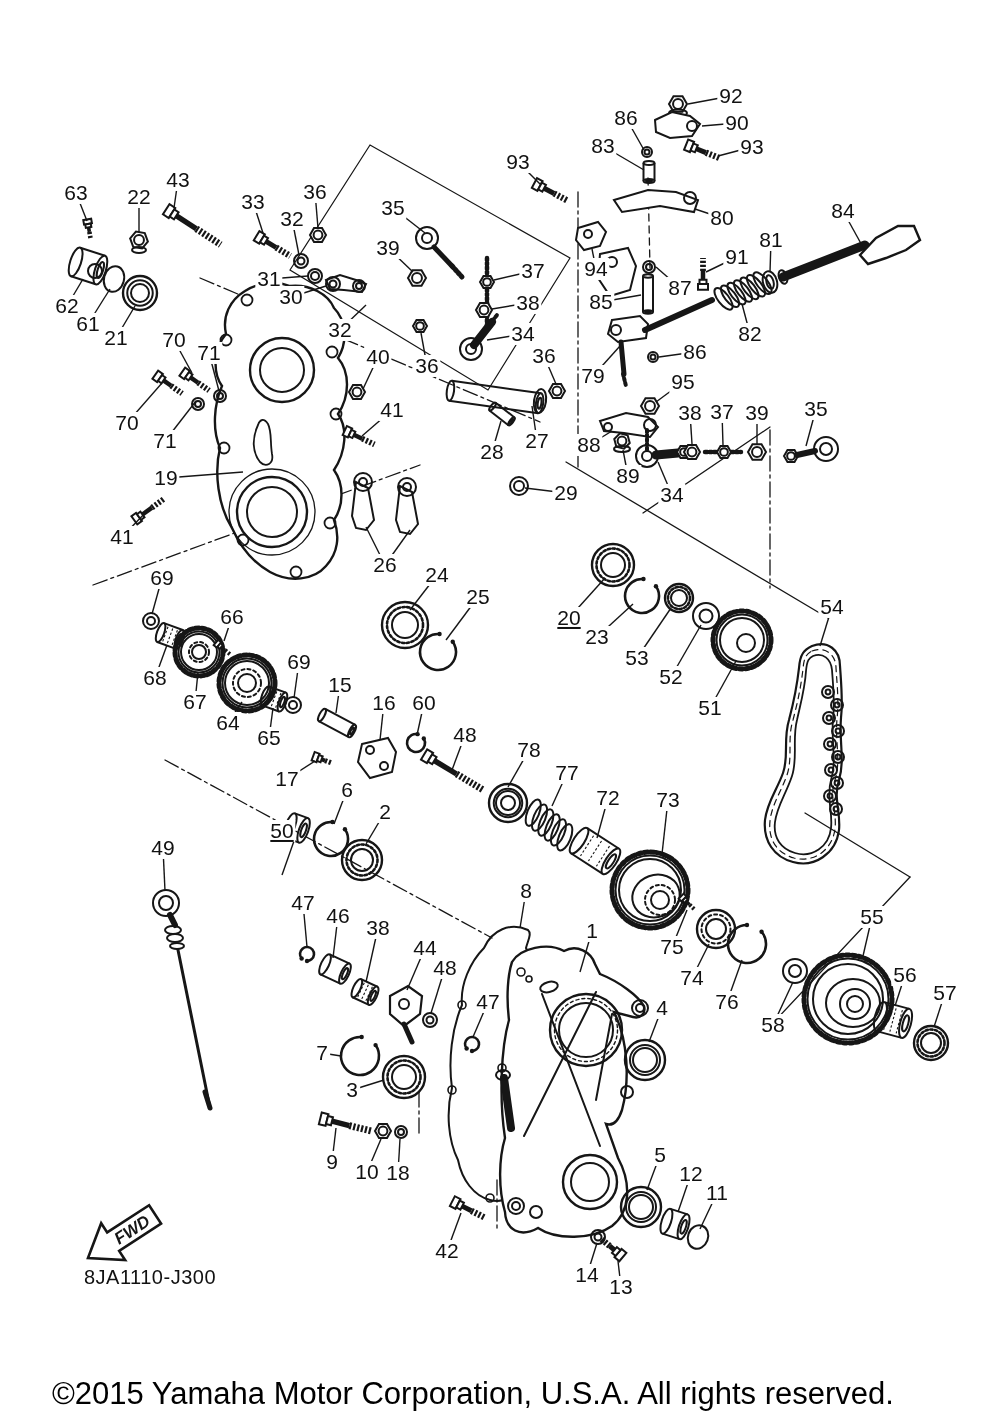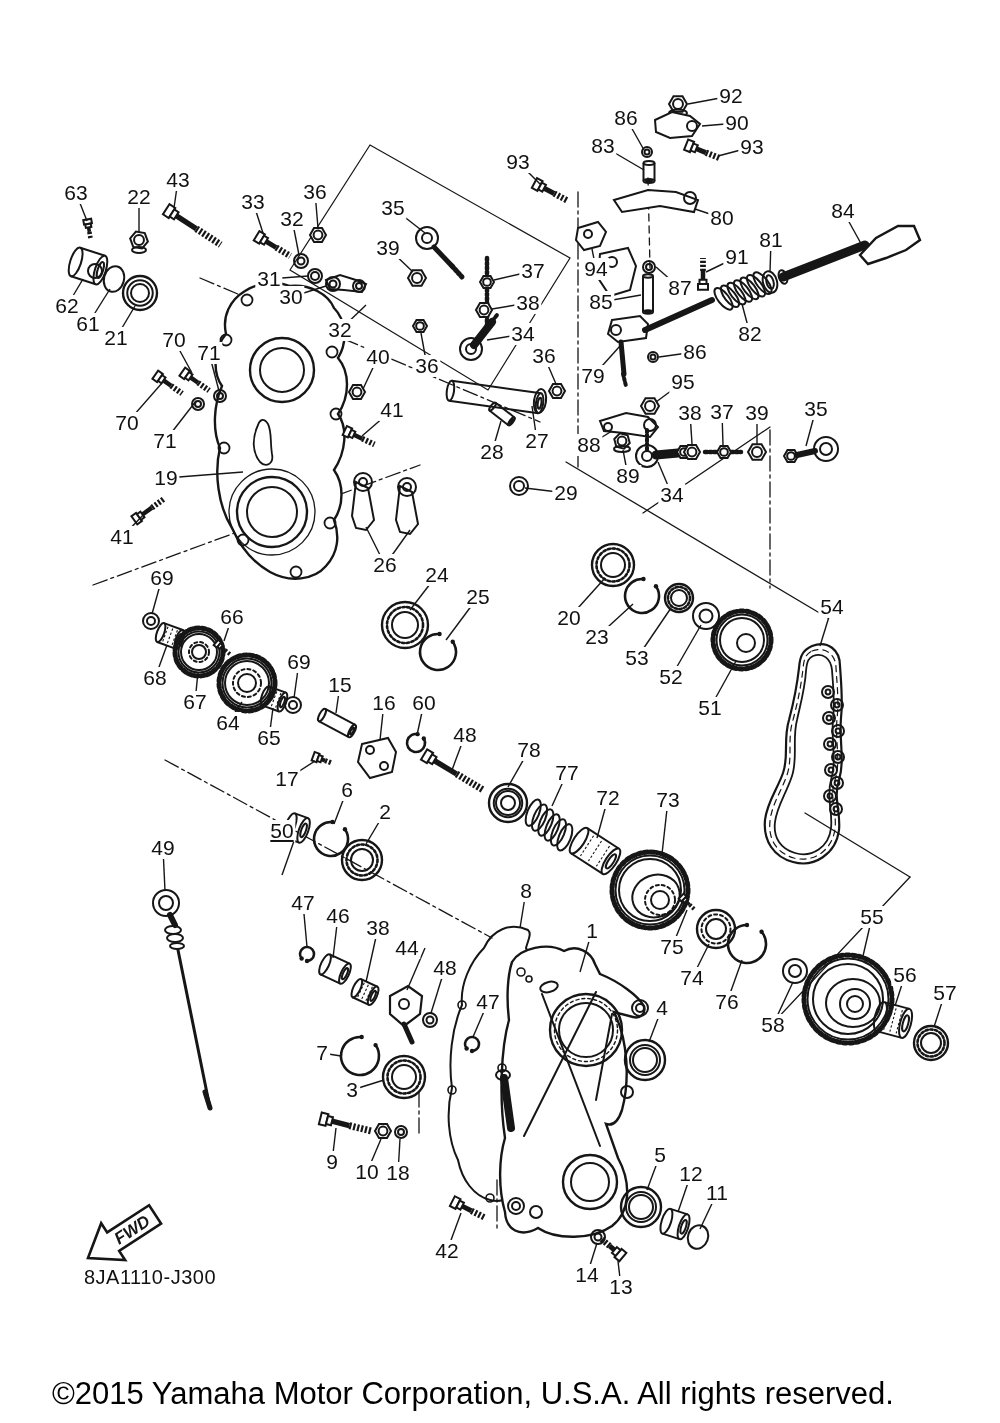--- a/index.html
+++ b/index.html
@@ -1200,38 +1200,38 @@
       <div class="callout" style="left: 195px; top: 702px;">67</div>
       <div class="callout" style="left: 232px; top: 617px;">66</div>
       <div class="callout" style="left: 228px; top: 723px;">64</div>
       <div class="callout" style="left: 269px; top: 738px;">65</div>
       <div class="callout" style="left: 299px; top: 662px;">69</div>
       <div class="callout" style="left: 340px; top: 685px;">15</div>
       <div class="callout" style="left: 384px; top: 703px;">16</div>
       <div class="callout" style="left: 424px; top: 703px;">60</div>
       <div class="callout" style="left: 465px; top: 735px;">48</div>
       <div class="callout" style="left: 287px; top: 779px;">17</div>
-      <div class="callout" style="left: 569px; top: 618px;">20</div>
+      <div class="callout" style="left: 569px; top: 618px; text-decoration: underline;">20</div>
       <div class="callout" style="left: 597px; top: 637px;">23</div>
       <div class="callout" style="left: 637px; top: 658px;">53</div>
       <div class="callout" style="left: 671px; top: 677px;">52</div>
       <div class="callout" style="left: 710px; top: 708px;">51</div>
       <div class="callout" style="left: 832px; top: 607px;">54</div>
       <div class="callout" style="left: 529px; top: 750px;">78</div>
       <div class="callout" style="left: 567px; top: 773px;">77</div>
       <div class="callout" style="left: 608px; top: 798px;">72</div>
       <div class="callout" style="left: 668px; top: 800px;">73</div>
       <div class="callout" style="left: 347px; top: 790px;">6</div>
       <div class="callout" style="left: 385px; top: 812px;">2</div>
       <div class="callout" style="left: 282px; top: 831px; text-decoration: underline;">50</div>
       <div class="callout" style="left: 163px; top: 848px;">49</div>
       <div class="callout" style="left: 303px; top: 903px;">47</div>
       <div class="callout" style="left: 338px; top: 916px;">46</div>
       <div class="callout" style="left: 378px; top: 928px;">38</div>
-      <div class="callout" style="left: 407px; top: 948px; text-align: center;">44</div>
+      <div class="callout" style="left: 425px; top: 948px; text-align: center;">44</div>
       <div class="callout" style="left: 445px; top: 968px;">48</div>
       <div class="callout" style="left: 526px; top: 891px;">8</div>
       <div class="callout" style="left: 592px; top: 931px;">1</div>
       <div class="callout" style="left: 488px; top: 1002px;">47</div>
       <div class="callout" style="left: 322px; top: 1053px;">7</div>
       <div class="callout" style="left: 352px; top: 1090px;">3</div>
       <div class="callout" style="left: 672px; top: 947px;">75</div>
       <div class="callout" style="left: 692px; top: 978px;">74</div>
       <div class="callout" style="left: 727px; top: 1002px;">76</div>
       <div class="callout" style="left: 773px; top: 1025px;">58</div>

